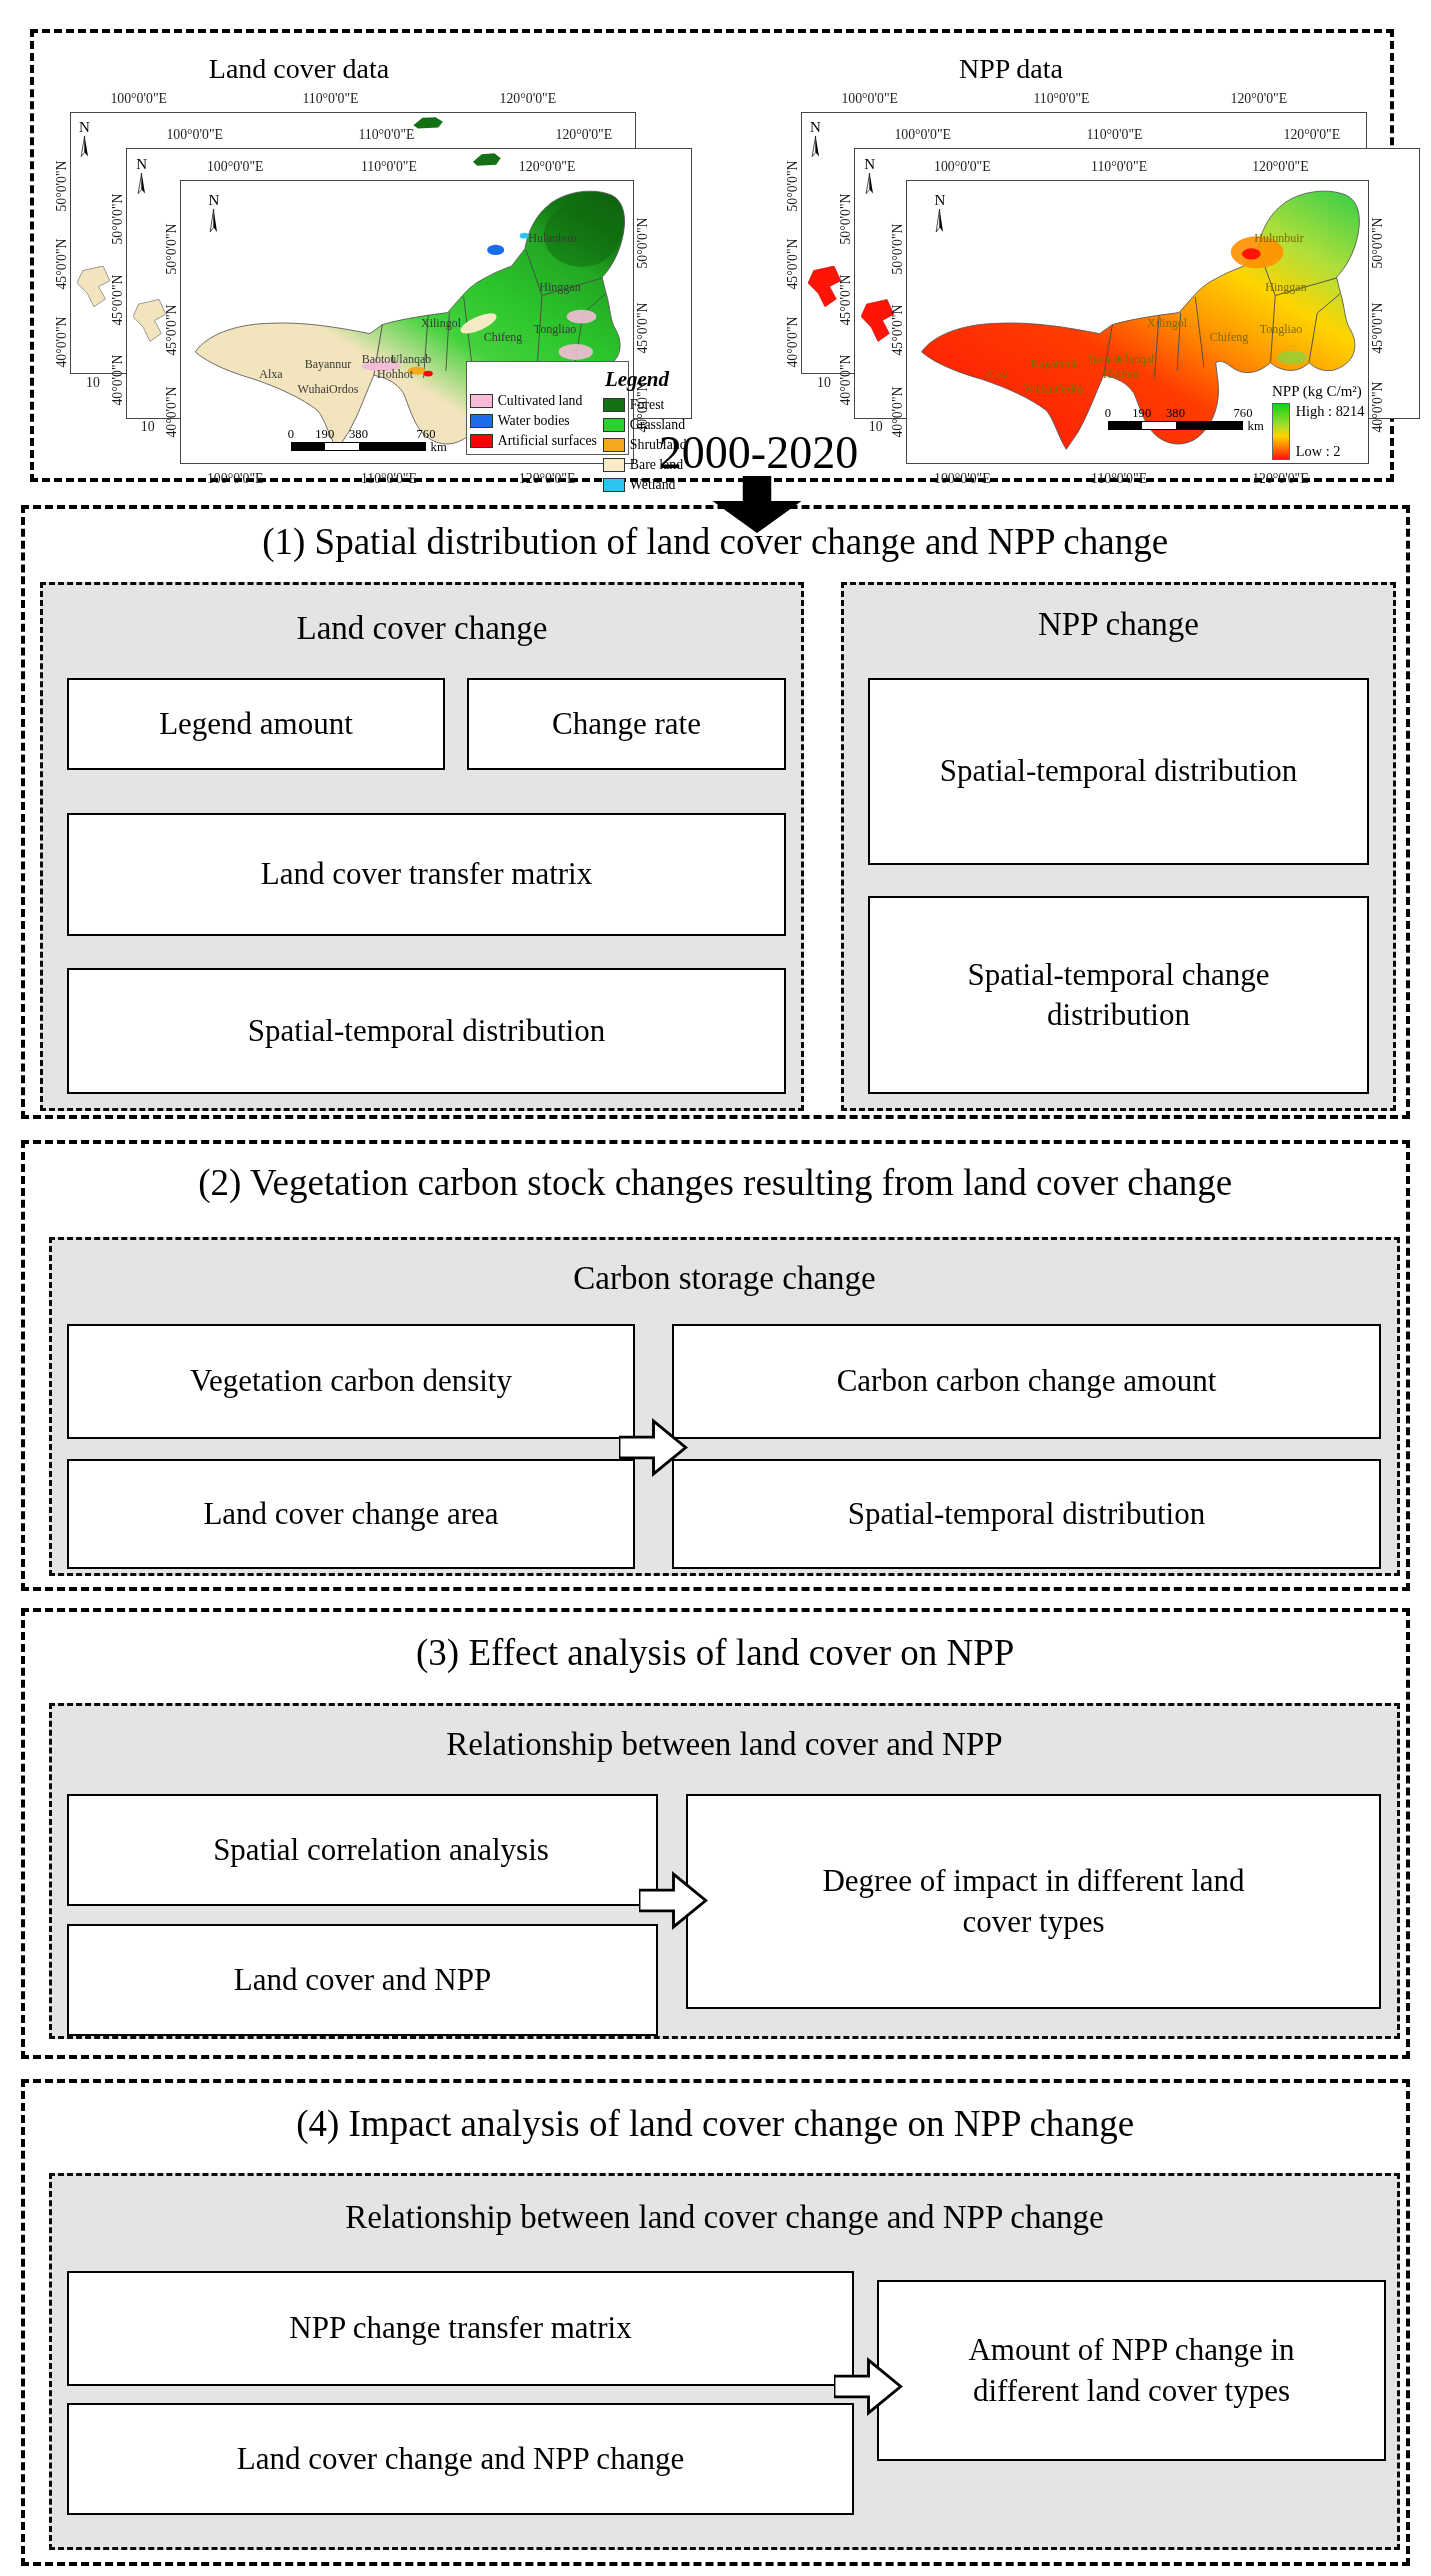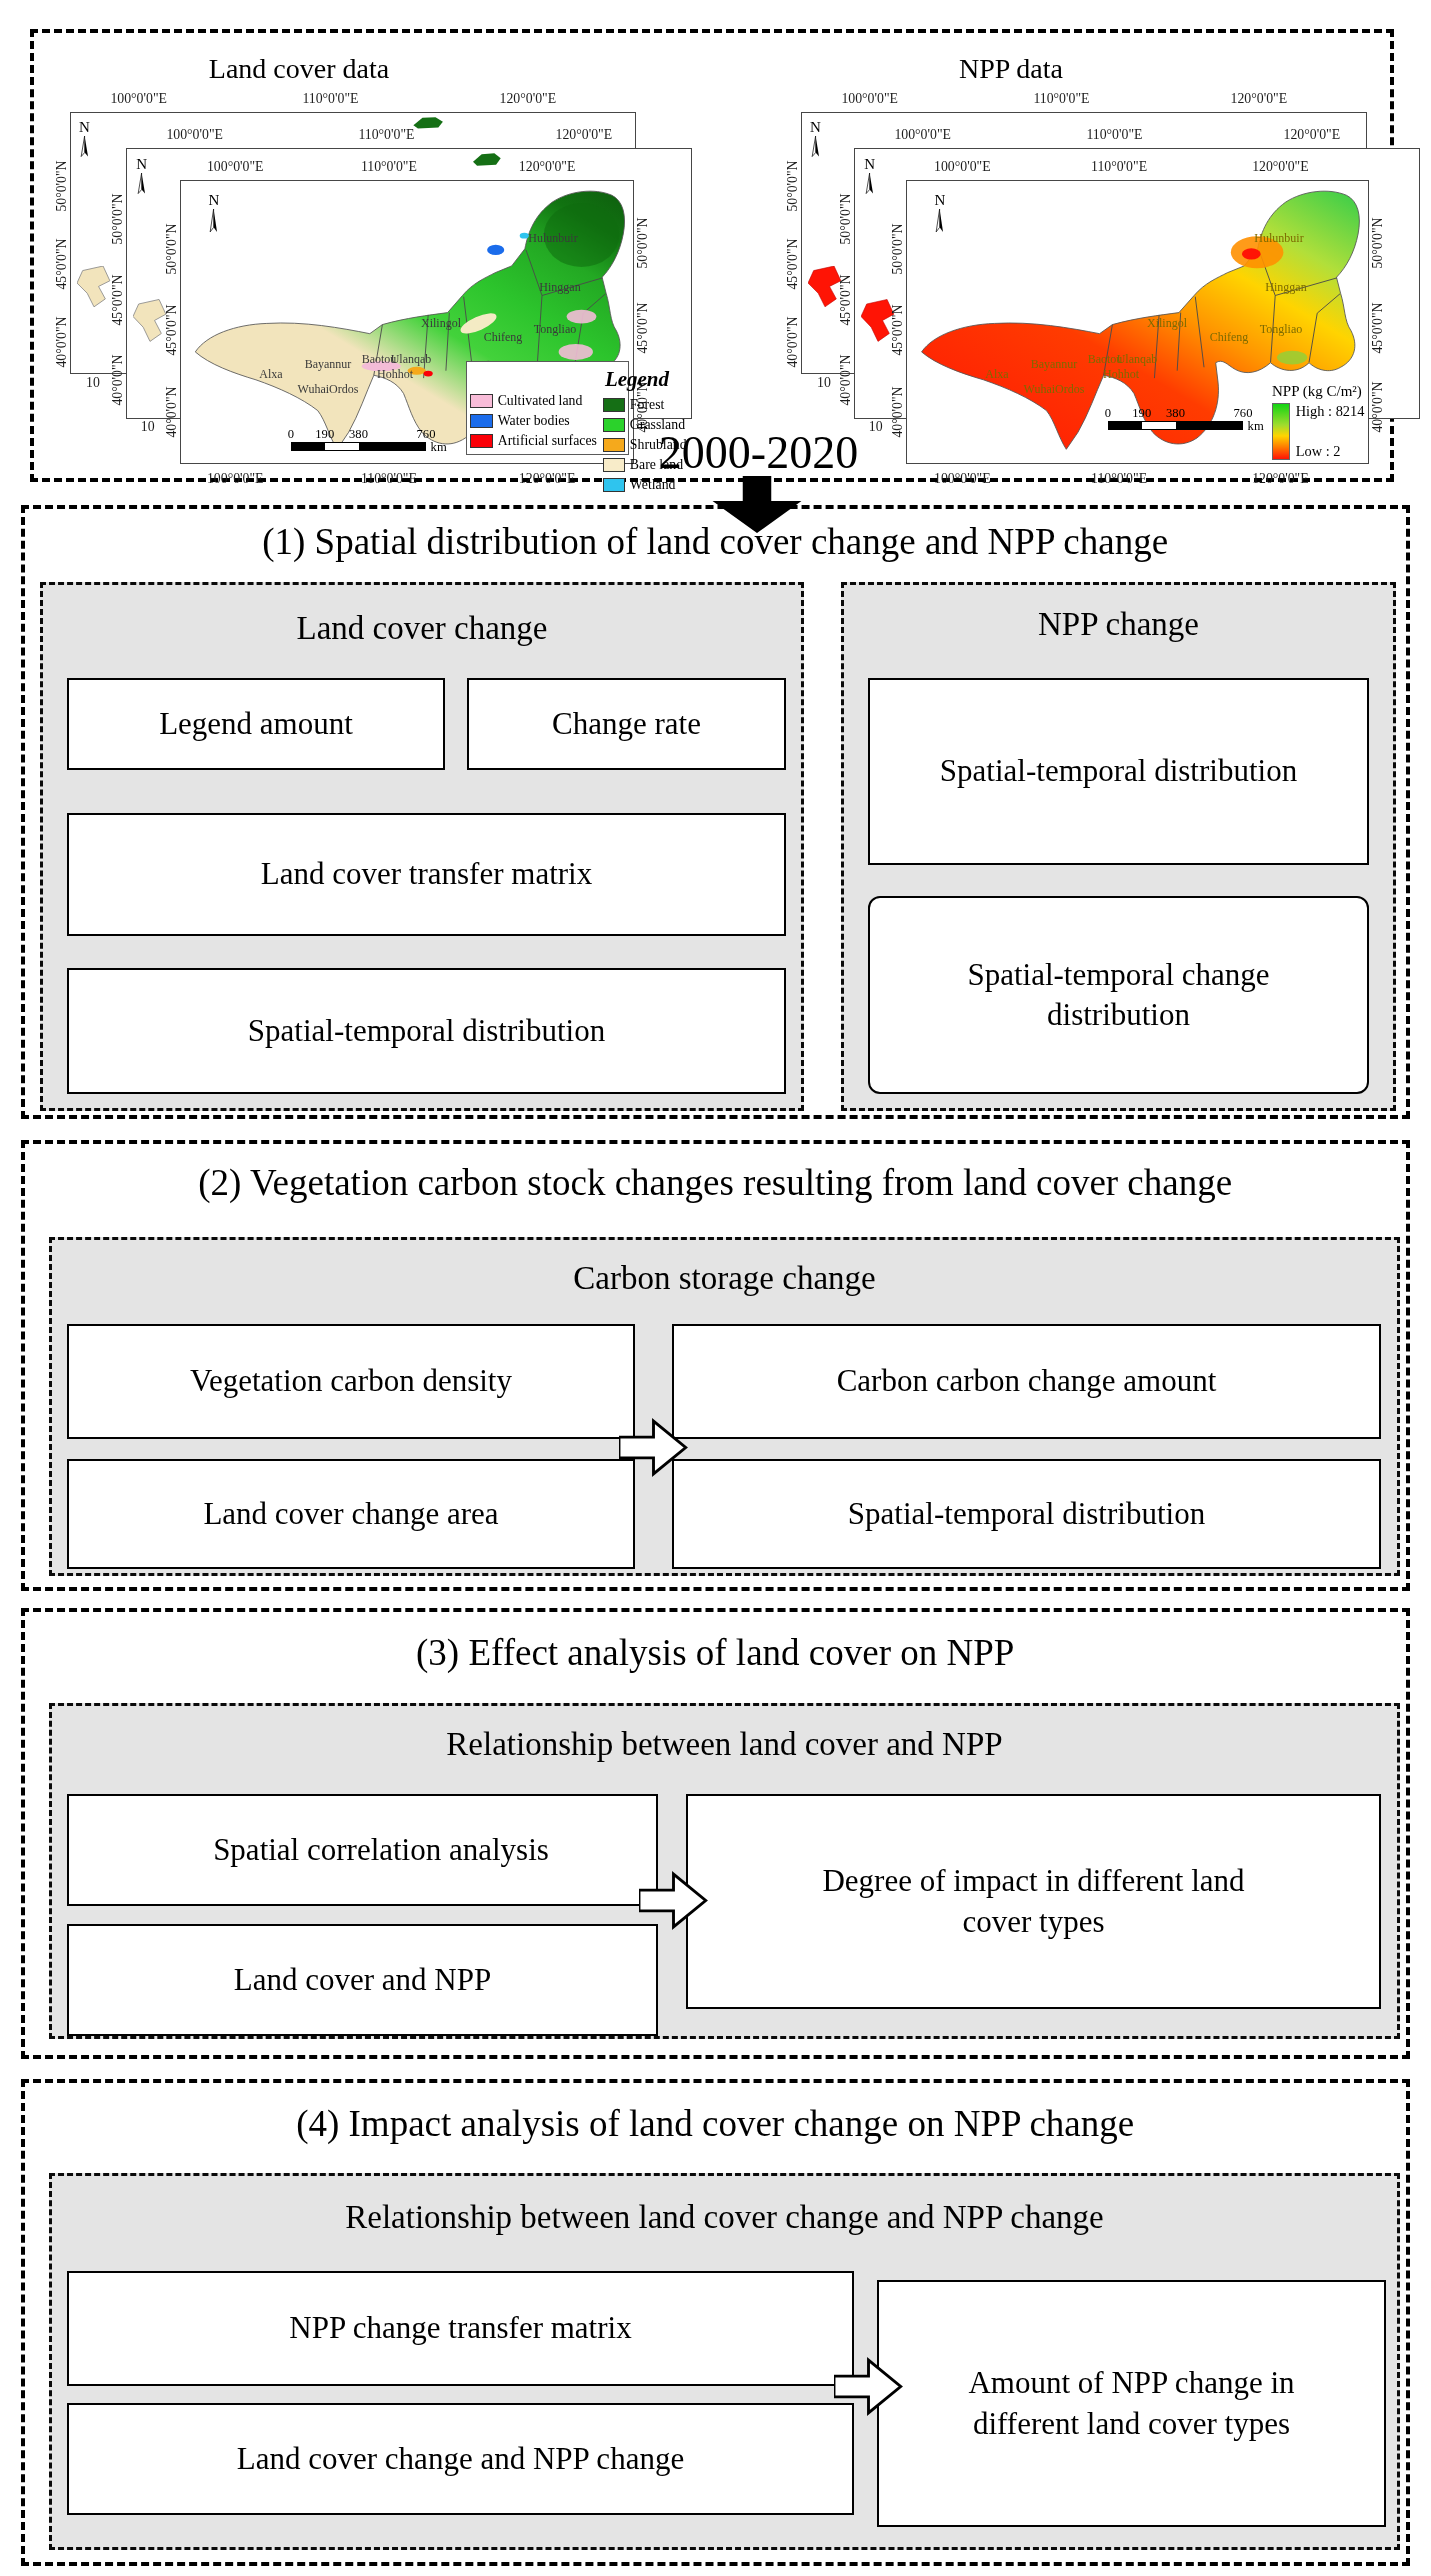--- a/index.html
+++ b/index.html
@@ -368,21 +368,21 @@
     <div class="abs panel" style="left:40px;top:582px;width:764px;height:529px;box-sizing:border-box;"></div>
     <div class="abs hdr" style="left:40px;top:610px;width:764px;">Land cover change</div>
     <div class="abs wbox" style="left:67px;top:678px;width:378px;height:92px;box-sizing:border-box;">Legend amount</div>
     <div class="abs wbox" style="left:467px;top:678px;width:319px;height:92px;box-sizing:border-box;">Change rate</div>
     <div class="abs wbox" style="left:67px;top:813px;width:719px;height:123px;box-sizing:border-box;">Land cover transfer matrix</div>
     <div class="abs wbox" style="left:67px;top:968px;width:719px;height:126px;box-sizing:border-box;">Spatial-temporal distribution</div>
 
     <div class="abs panel" style="left:841px;top:582px;width:555px;height:529px;box-sizing:border-box;"></div>
     <div class="abs hdr" style="left:841px;top:606px;width:555px;">NPP change</div>
     <div class="abs wbox" style="left:868px;top:678px;width:501px;height:187px;box-sizing:border-box;padding:0 63px;">Spatial-temporal distribution</div>
-    <div class="abs wbox" style="left:868px;top:896px;width:501px;height:198px;box-sizing:border-box;padding:12px 40px;border-radius:12px;">Spatial-temporal change distribution</div>
+    <div class="abs wbox" style="left:868px;top:896px;width:501px;height:198px;box-sizing:border-box;padding:12px 40px;">Spatial-temporal change distribution</div>
   </div>
 
   <div>
     <div class="abs dash-outer" style="left:20.7px;top:1140px;width:1389px;height:451px;box-sizing:border-box;"></div>
     <div class="abs sec-title" style="left:20.7px;top:1161px;width:1389px;">(2) Vegetation carbon stock changes resulting from land cover change</div>
     <div class="abs panel" style="left:49px;top:1237px;width:1351px;height:339px;box-sizing:border-box;"></div>
     <div class="abs hdr" style="left:49px;top:1260px;width:1351px;">Carbon storage change</div>
     <div class="abs wbox" style="left:67px;top:1324px;width:568px;height:115px;box-sizing:border-box;">Vegetation carbon density</div>
     <div class="abs wbox" style="left:67px;top:1459px;width:568px;height:110px;box-sizing:border-box;">Land cover change area</div>
     <div class="abs wbox" style="left:672px;top:1324px;width:709px;height:115px;box-sizing:border-box;">Carbon carbon change amount</div>
@@ -405,20 +405,20 @@
     </svg>
   </div>
 
   <div>
     <div class="abs dash-outer" style="left:20.7px;top:2079px;width:1389px;height:487px;box-sizing:border-box;"></div>
     <div class="abs sec-title" style="left:20.7px;top:2102px;width:1389px;">(4) Impact analysis of land cover change on NPP change</div>
     <div class="abs panel" style="left:49px;top:2173px;width:1351px;height:377px;box-sizing:border-box;"></div>
     <div class="abs hdr" style="left:49px;top:2199px;width:1351px;">Relationship between land cover change and NPP change</div>
     <div class="abs wbox" style="left:67px;top:2271px;width:787px;height:115px;box-sizing:border-box;">NPP change transfer matrix</div>
     <div class="abs wbox" style="left:67px;top:2403px;width:787px;height:112px;box-sizing:border-box;">Land cover change and NPP change</div>
-    <div class="abs wbox" style="left:877px;top:2280px;width:509px;height:247px;box-sizing:border-box;padding:0 78px;">Amount of NPP change in different land cover types</div>
+    <div class="abs wbox" style="left:877px;top:2280px;width:509px;height:181px;box-sizing:border-box;padding:0 78px;">Amount of NPP change in different land cover types</div>
     <svg class="abs" style="left:834px;top:2353px;z-index:5;" width="69" height="67" viewBox="0 0 120 116">
       <polygon points="0,40 60,40 60,12 116,58 60,104 60,76 0,76" fill="#fff" stroke="#000" stroke-width="5"></polygon>
     </svg>
   </div>
 
 </div>
 
 
 </body></html>

